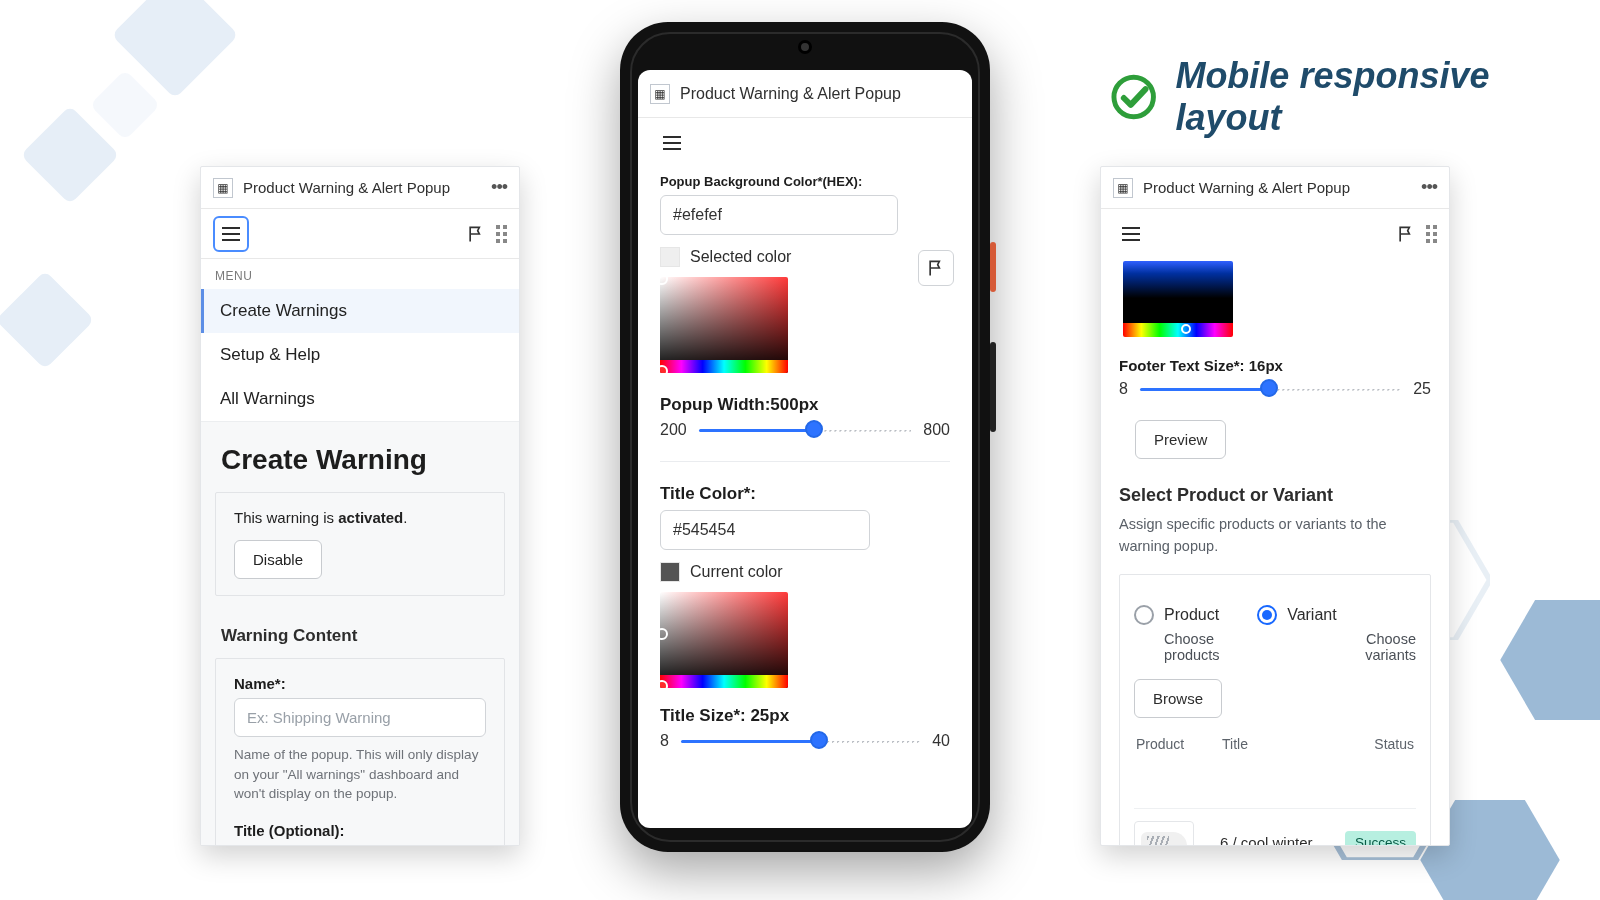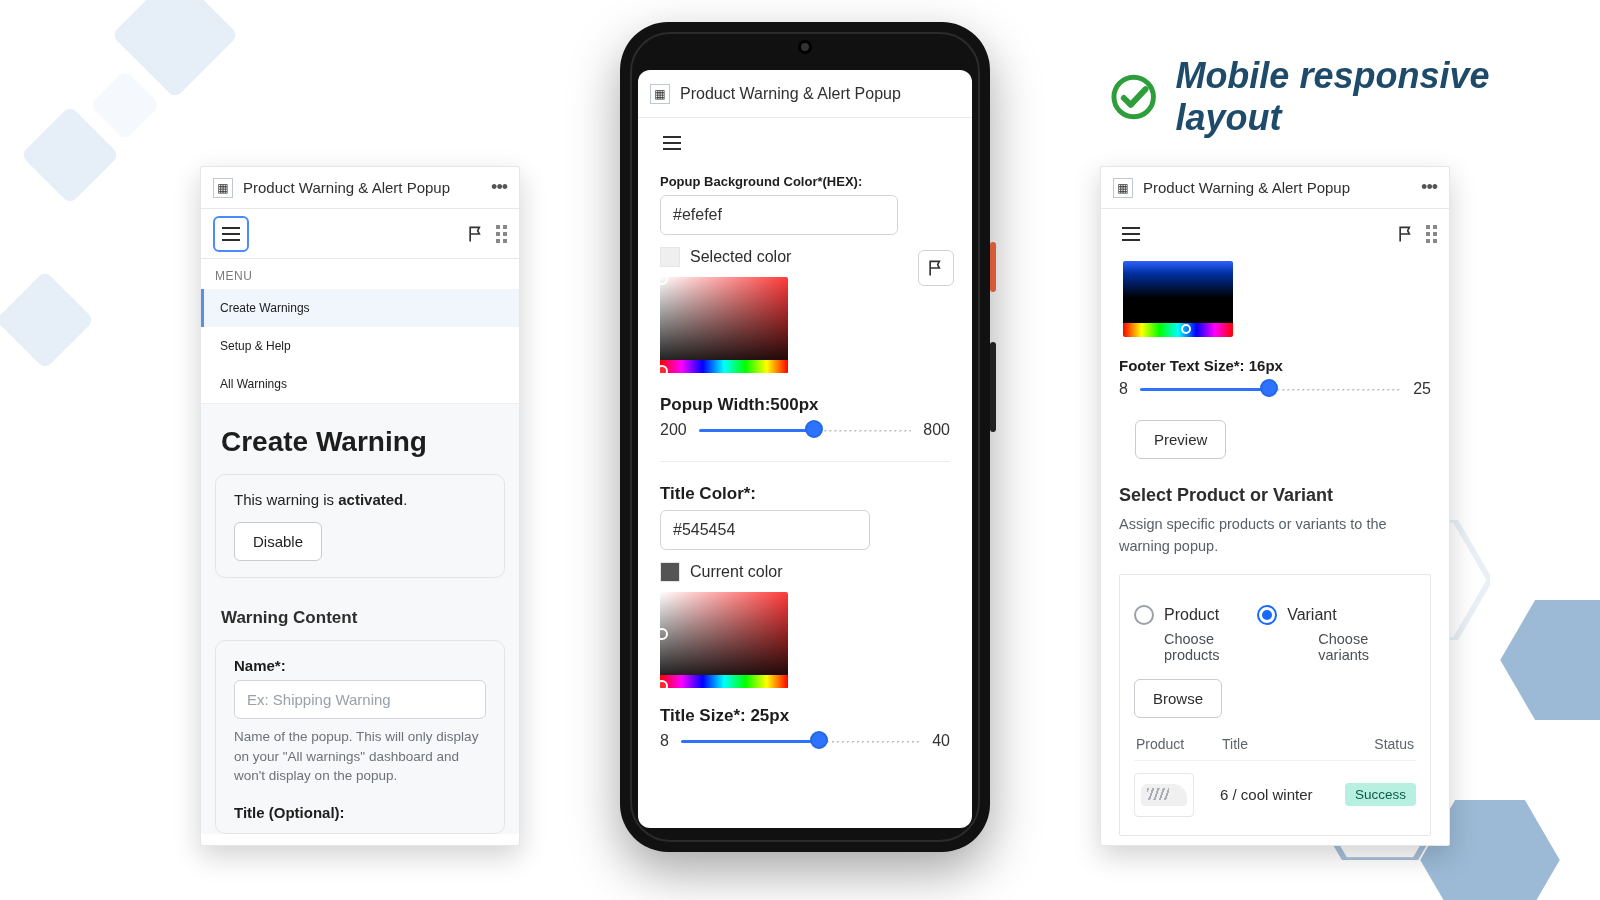--- a/index.html
+++ b/index.html
@@ -39,25 +39,25 @@
   .sub-toolbar { display:flex; align-items:center; height:50px; padding:8px 12px; border-bottom:1px solid #e8e8e8; gap:8px; }
   .hamburger-btn { width:36px; height:36px; border:2px solid #4a8cff; border-radius:6px; display:flex; flex-direction:column; justify-content:center; align-items:center; gap:4px; background:#fff;}
   .hamburger-btn.plain { border:none; }
   .hamburger-btn span { display:block; width:18px; height:2px; background:#2d2d2d; }
   .right-icons { margin-left:auto; display:flex; gap:10px; align-items:center;}
   .flag-icon { width:20px; height:20px; }
   .grid-icon { display:grid; grid-template-columns:repeat(2,4px); grid-template-rows:repeat(3,4px); gap:3px;}
   .grid-icon i{ background:#888; }
 
   .menu-hd { font-size:12px; color:#7a7a7a; letter-spacing:.5px; padding:10px 14px 6px;}
-  .menu-item { font-size:12px; padding:12px 16px; border-left:3px solid transparent; color:#222;}
+  .menu-item { font-size:17px; padding:12px 16px; border-left:3px solid transparent; color:#222;}
   .menu-item.active { background:#f1f6fd; border-left-color:#5c8ee6; }
 
   .section-title { font-size:28px; font-weight:600; padding:22px 20px 16px; color:#1d1d1d;}
-  .card { margin:0 14px 20px; border:1px solid #e2e4e7; border-radius:10px; padding:16px 18px; font-size:15px; color:#222;}
+  .card { margin:0 14px 20px; border:1px solid #e2e4e7; border-radius:2px; padding:16px 18px; font-size:15px; color:#222;}
   .card .bold{ font-weight:700;}
   .btn { display:inline-block; padding:10px 18px; font-size:15px; background:#fff; border:1px solid #c8cbcf; border-radius:6px; margin-top:14px;}
   .section-heading { font-size:17px; font-weight:600; padding:10px 20px 12px;}
   .field-label { font-size:15px; font-weight:600; color:#1d1d1d; margin-bottom:6px;}
   .text-input { width:100%; border:1px solid #d1d4d8; border-radius:6px; padding:10px 12px; font-size:15px; color:#333;}
   .text-input::placeholder { color:#99a0a8; }
   .help { font-size:13.5px; color:#6e7278; margin-top:8px; line-height:1.45;}
 
   
   #panelA { top:166px; left:200px; width:320px; height:680px;}
@@ -100,21 +100,21 @@
   .mini-picker .hue{position:absolute;left:0;right:0;bottom:0;height:14px;background:linear-gradient(to right,red,yellow,lime,cyan,blue,magenta,red);}
   .mini-picker .ring{position:absolute;bottom:3px;left:58px;width:10px;height:10px;border:2px solid #fff;border-radius:50%;}
   .pc-content{padding:6px 18px 16px;font-size:15px;}
   .radio-row{display:flex;gap:38px;margin:16px 0 4px;}
   .radio-opt{display:flex;align-items:center;gap:10px;font-size:16px;}
   .radio{width:20px;height:20px;border:2px solid #9aa0a8;border-radius:50%;display:flex;align-items:center;justify-content:center;}
   .radio.checked{border-color:#1868ff;}
   .radio.checked::after{content:"";width:10px;height:10px;border-radius:50%;background:#1868ff;}
   .sub-label-row{display:flex;gap:24px;font-size:14.5px;color:#4b5057;margin-left:30px;margin-top:6px;}
   .table-head{display:grid;grid-template-columns:86px 1fr 80px;font-size:14px;color:#5d636b;padding:10px 2px 8px;}
-  .prod-row{display:grid;grid-template-columns:86px 1fr 80px;align-items:center;padding:12px 0;border-top:1px solid #eef0f2;}
+  .prod-row{display:grid;grid-template-columns:86px 1fr 80px;align-items:center;padding:12px 0;border-top:1px solid #eef0f2;margin-top:48px;}
   .prod-img{width:60px;height:44px;border:1px solid #e4e6e9;border-radius:4px;display:flex;align-items:center;justify-content:center;}
   .shoe{width:46px;height:22px;background:#f0f0f0;border-radius:6px 14px 4px 4px;position:relative;}
   .shoe::after{content:"";position:absolute;left:6px;top:4px;width:22px;height:12px;background:repeating-linear-gradient(110deg,#a9aeb5 0 2px,transparent 2px 5px);}
   .status-pill{background:#b7efe0;color:#0a5c47;font-size:13.5px;padding:4px 10px;border-radius:4px;display:inline-block;}
   .section-sub{font-size:18px;font-weight:600;margin:6px 0 8px;}
   .section-desc{font-size:14.5px;color:#5a6068;line-height:1.5;margin-bottom:16px;}
   .inner-card{border:1px solid #e4e6e9;border-radius:2px;padding:14px 14px 6px;}
 </style>
 </head>
 <body>
@@ -327,21 +327,21 @@
           <div class="radio"></div>
           <span>Product</span>
         </div>
         <div class="radio-opt">
           <div class="radio checked"></div>
           <span>Variant</span>
         </div>
       </div>
       <div class="sub-label-row">
         <span>Choose products</span>
-        <span style="margin-left:28px;">Choose variants</span>
+        <span style="margin-left:28px;text-align:right;">Choose variants</span>
       </div>
       <div style="margin:16px 0 8px;">
         <div class="btn" style="margin-top:0;">Browse</div>
       </div>
       <div class="table-head">
         <span>Product</span>
         <span>Title</span>
         <span style="text-align:right;">Status</span>
       </div>
       <div class="prod-row">

